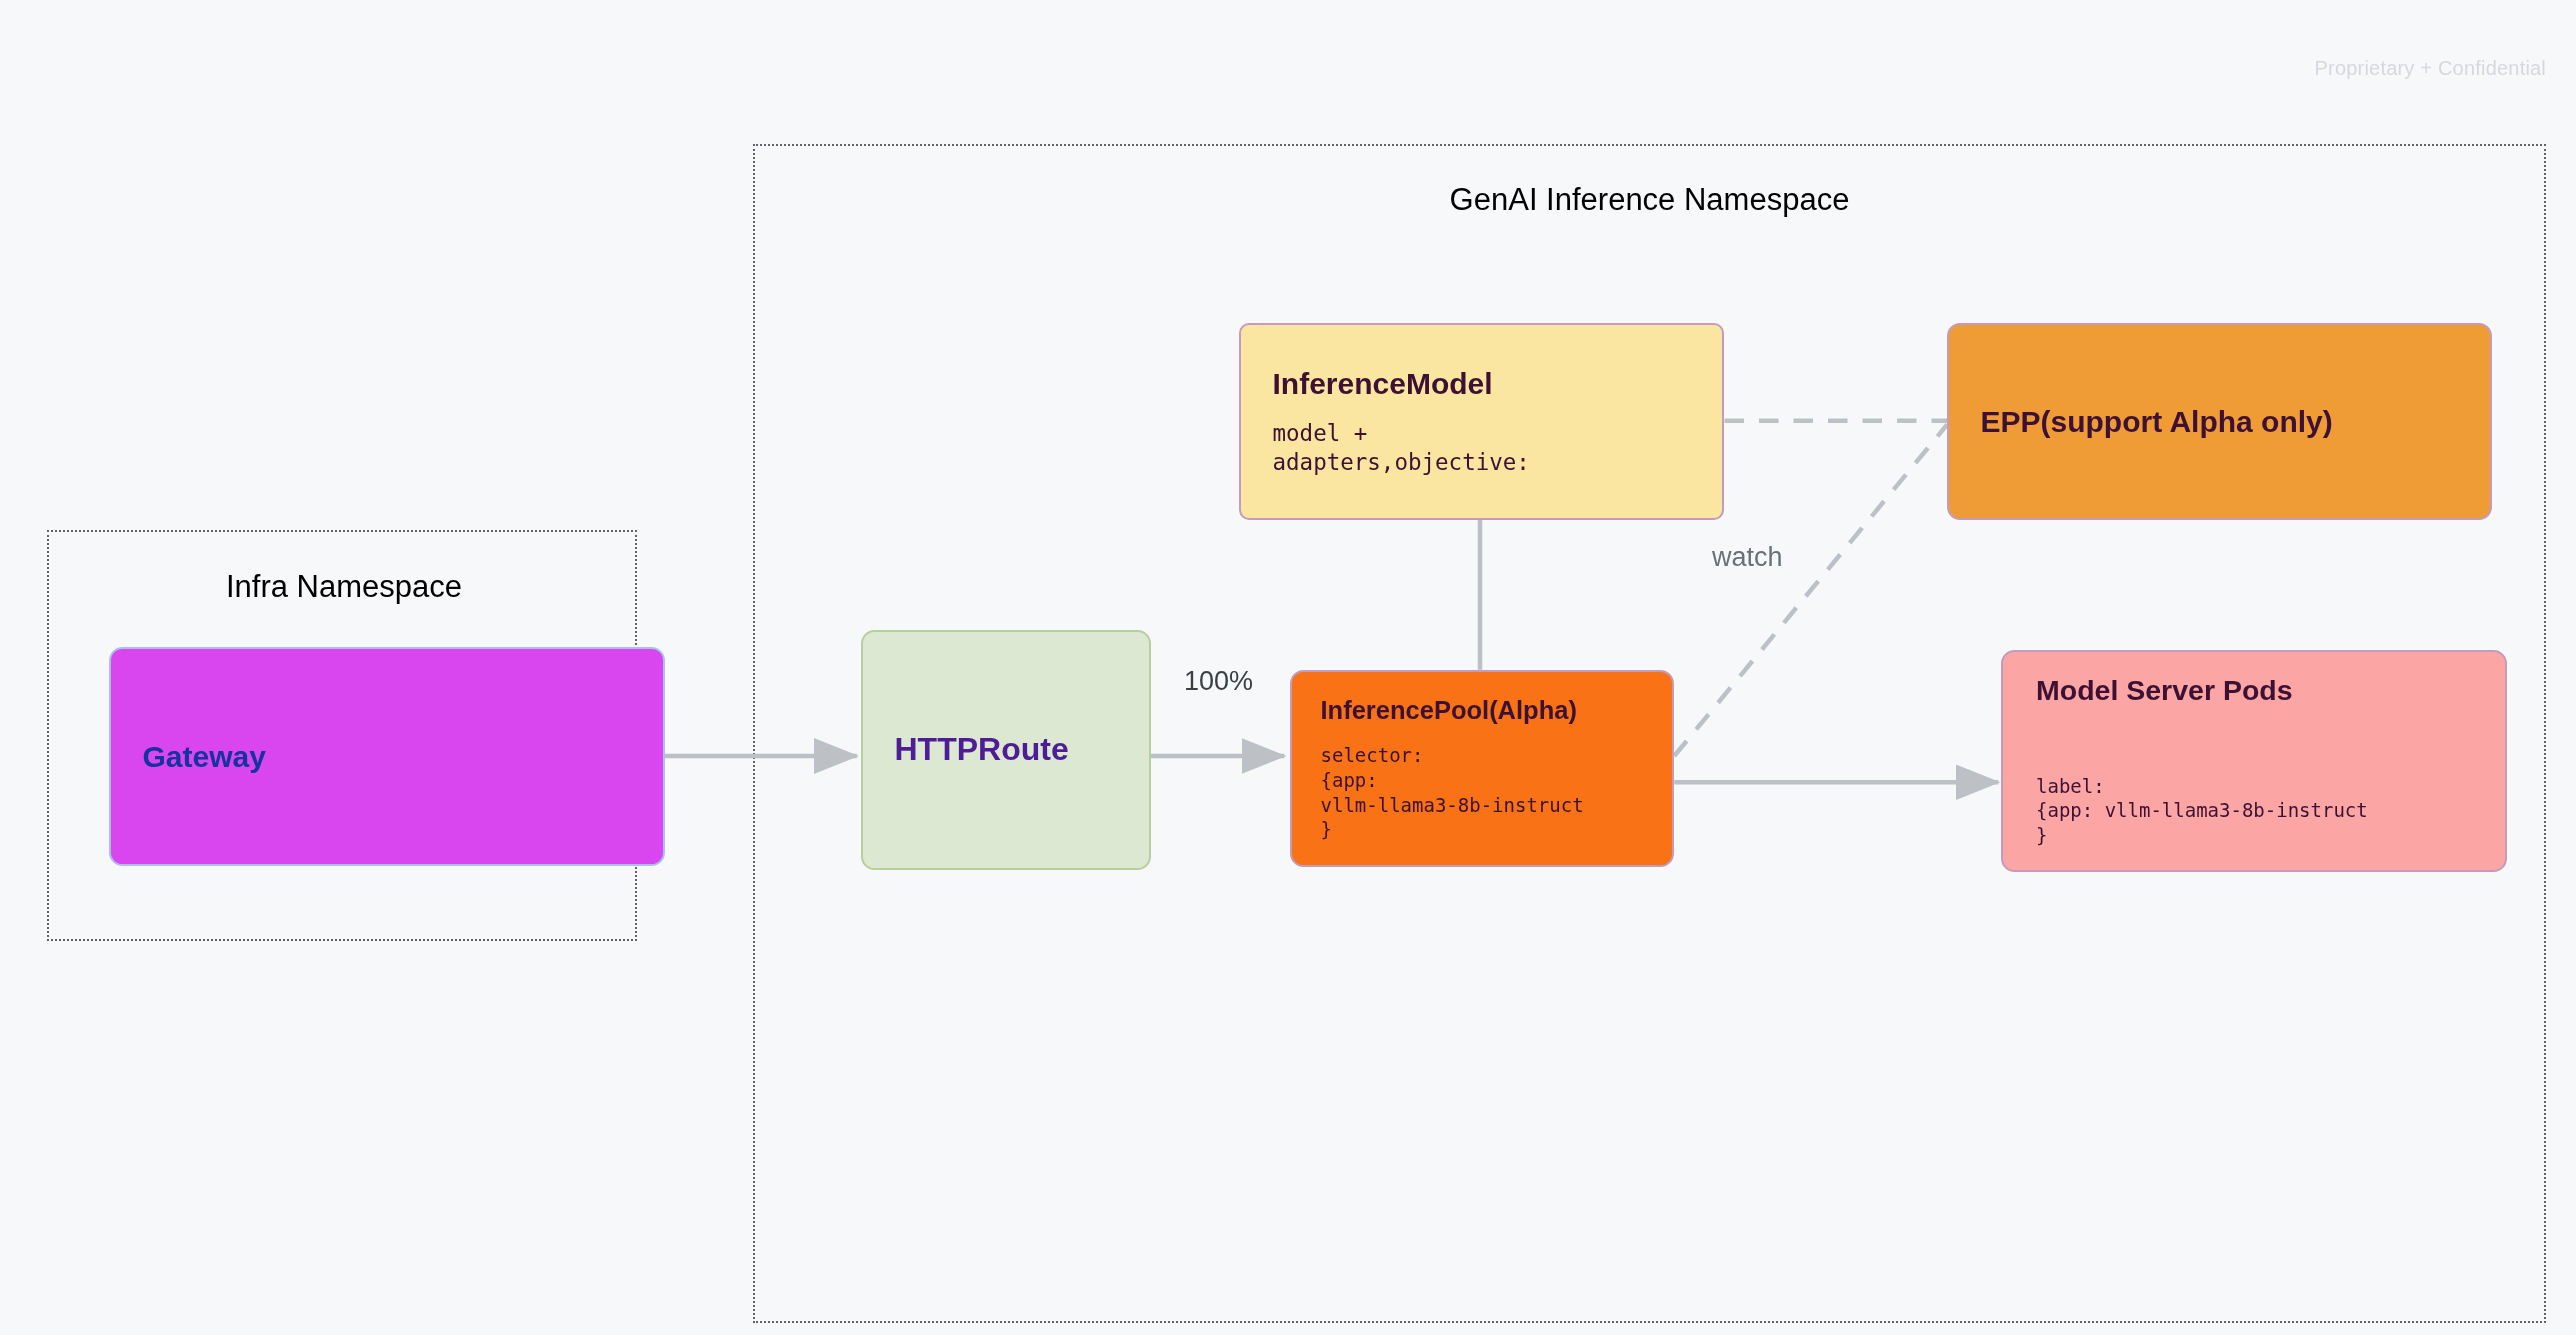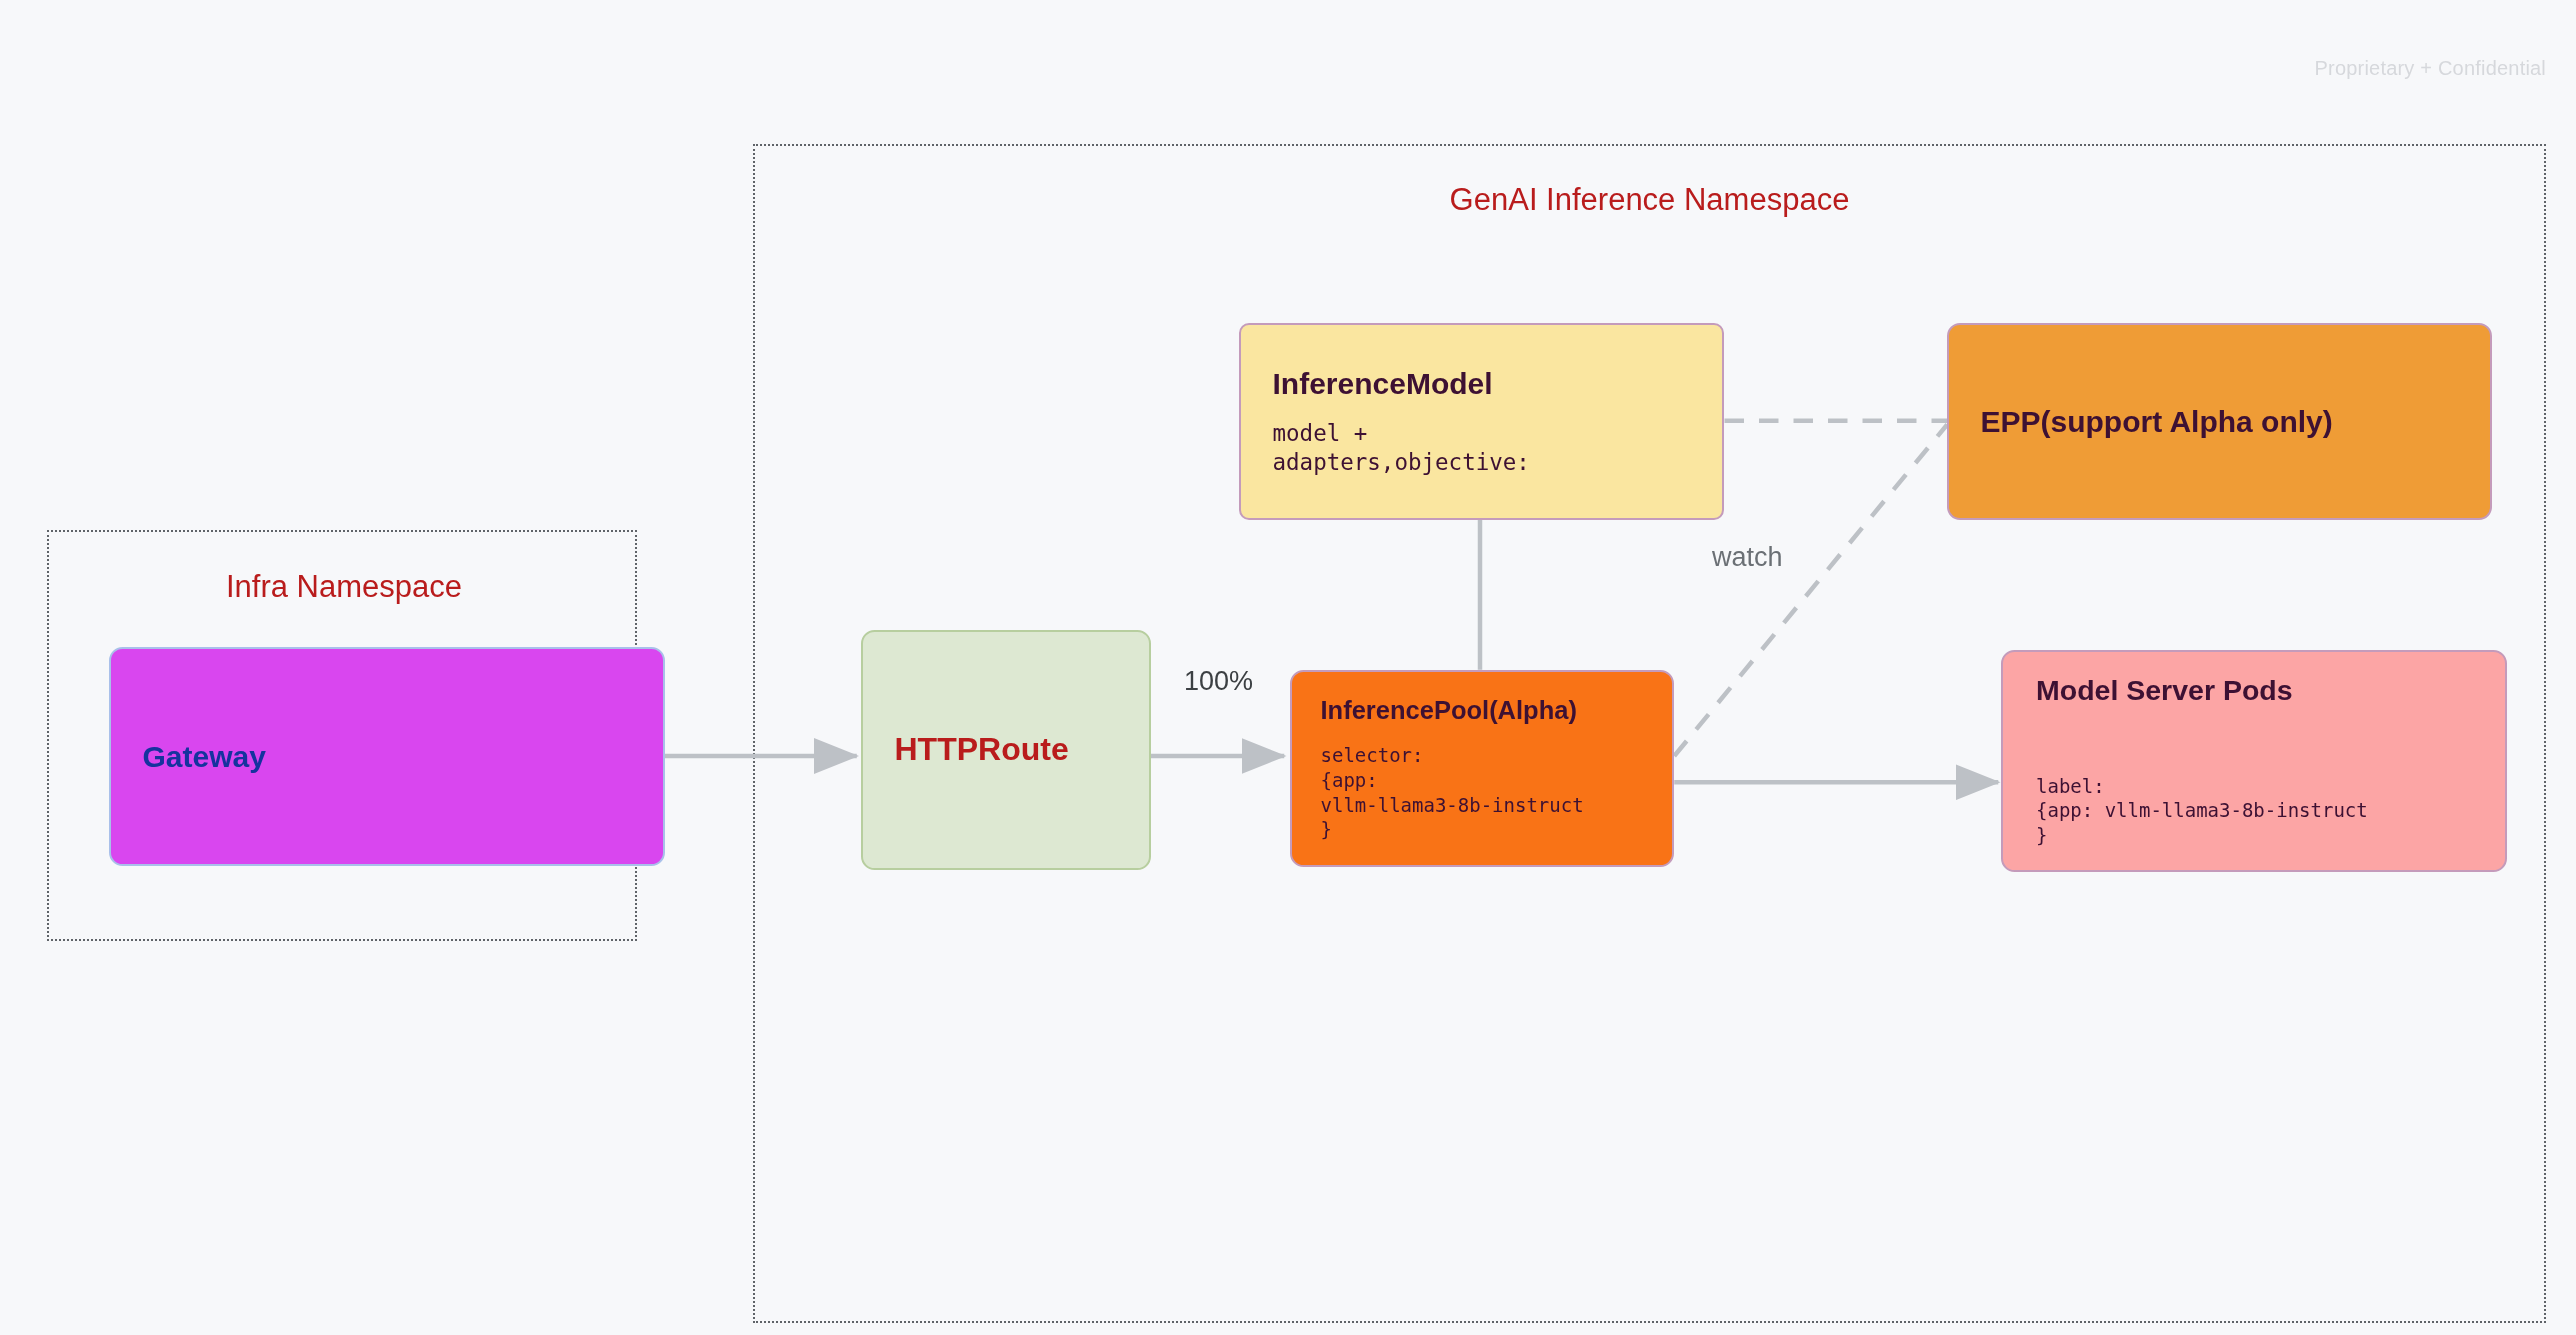--- a/index.html
+++ b/index.html
@@ -32,21 +32,21 @@
     position: absolute;
     border: 2.3px dotted #5f6368;
     box-sizing: border-box;
     background: transparent;
   }
   .namespace-label {
     position: absolute;
     width: 100%;
     text-align: center;
     font-size: 31px;
-    color: #b91c1c;
+    color: #000000;
     white-space: nowrap;
   }
 
   
   .node {
     position: absolute;
     box-sizing: border-box;
     border-radius: 13.5px;
     border: 2.3px solid #c49bbb;
     display: flex;
@@ -72,21 +72,21 @@
     background: #d946ef;
     border: 2.3px solid #a9c0ea;
   }
   #node-gateway .title { color: #15339e; font-size: 30px; }
 
   #node-httproute {
     background: #dde8d2;
     border: 2.3px solid #b7ce9f;
     align-items: flex-start;
   }
-  #node-httproute .title { color: #b91c1c; font-size: 32px; }
+  #node-httproute .title { color: #4c1d95; font-size: 32px; }
 
   #node-inferencemodel { background: #fae6a0; border-radius: 10px; }
   #node-inferencemodel .title { color: #3d1133; font-size: 30px; }
   #node-inferencemodel .sub  { color: #3d1133; font-size: 22.5px; }
 
   #node-inferencepool { background: #f97316; }
   #node-inferencepool .title { color: #3d1133; font-size: 25.5px; }
   #node-inferencepool .sub  { color: #3d1133; font-size: 19px; }
 
   #node-epp { background: #ef9c36; }

